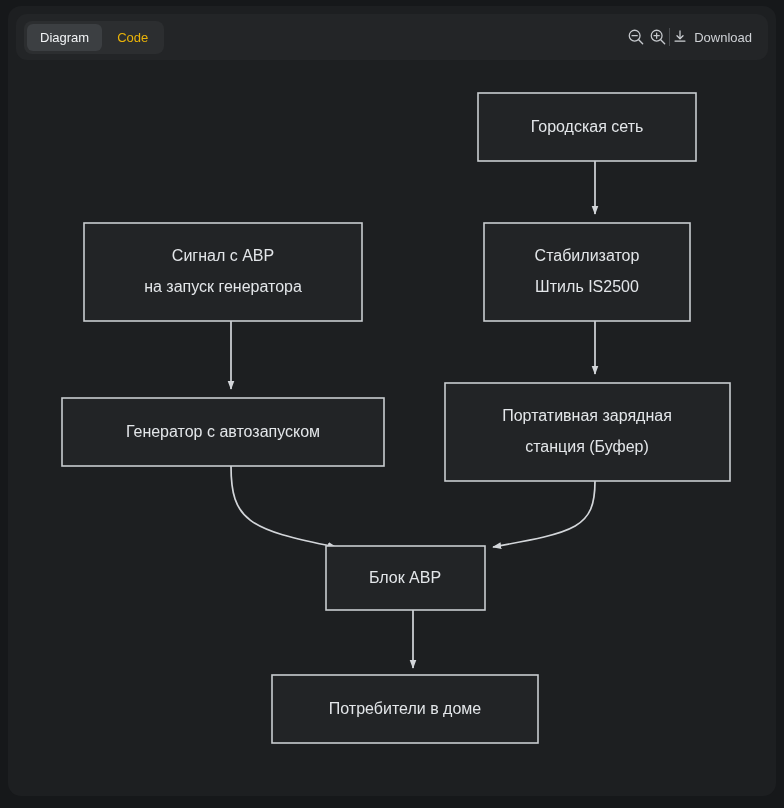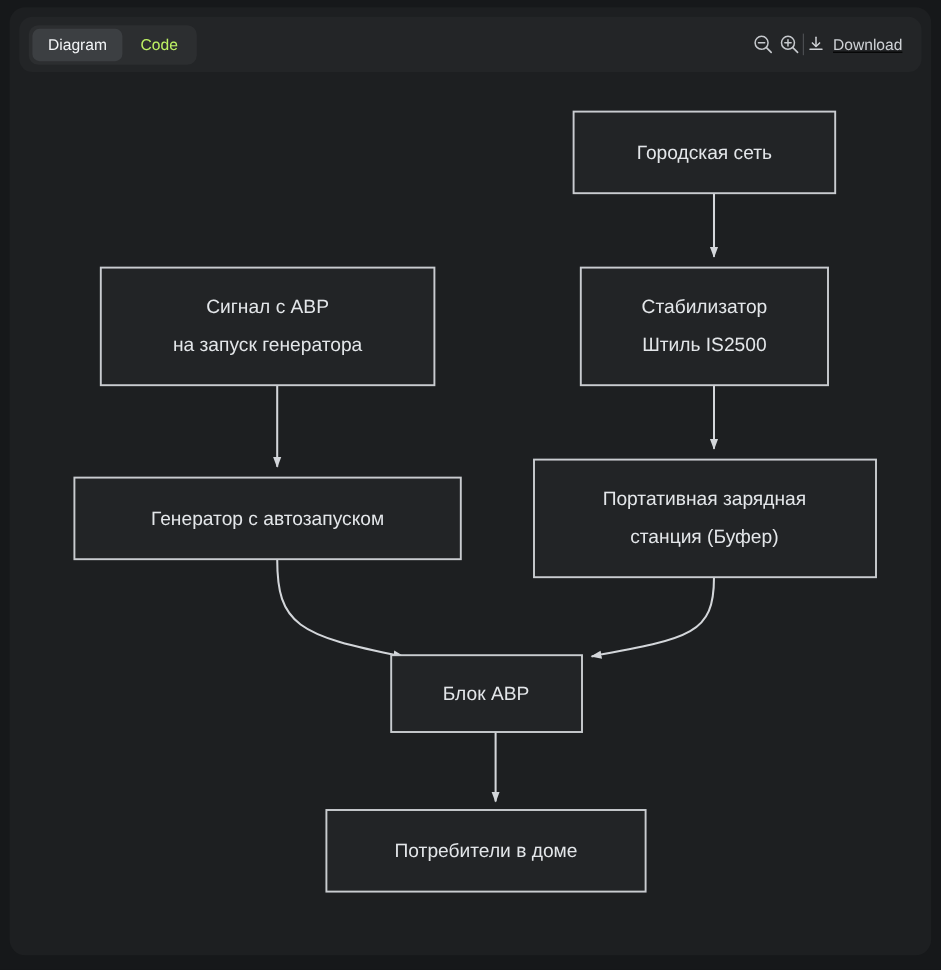--- a/index.html
+++ b/index.html
@@ -39,34 +39,33 @@
     background: #2c2e30;
     border-radius: 8px;
     padding: 3px;
     gap: 2px;
   }
   .tab {
     font-size: 13px;
     line-height: 1;
     padding: 7px 13px;
     border-radius: 6px;
-    color: #bef264;
+    color: #eab308;
     cursor: pointer;
     user-select: none;
     white-space: nowrap;
   }
   .tab.active {
     background: #3c3f42;
     color: #f2f4f6;
   }
   .tools {
     display: flex;
     align-items: center;
     padding-right: 4px;
-    text-decoration: underline;
   }
   .icon-btn {
     display: flex;
     align-items: center;
     justify-content: center;
     width: 22px; height: 22px;
     color: #c6c9cd;
     cursor: pointer;
   }
   .divider {

